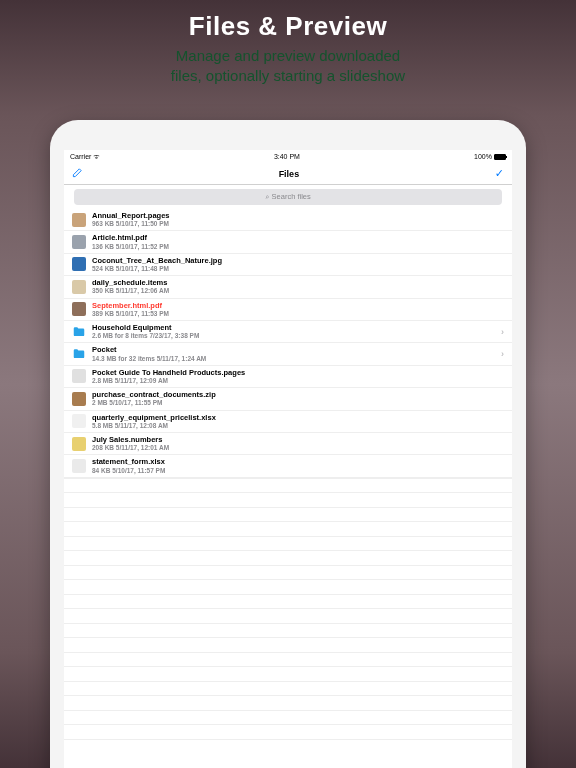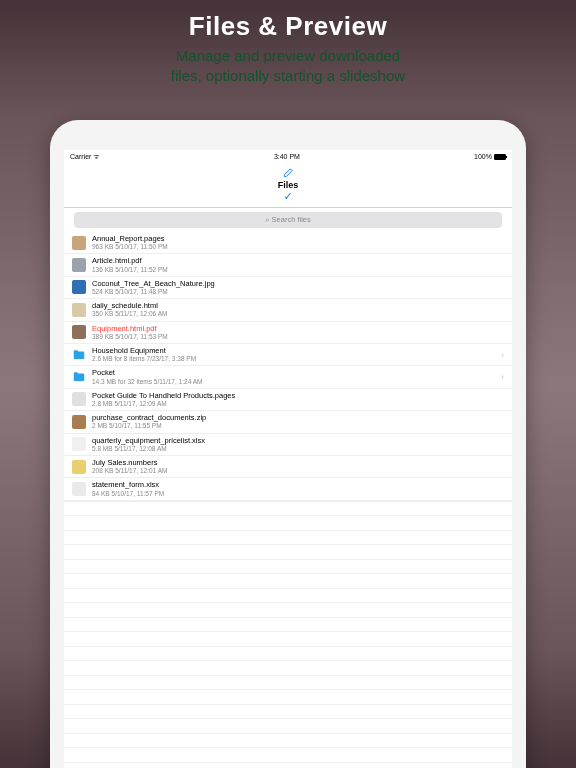--- a/index.html
+++ b/index.html
@@ -7,28 +7,28 @@
   .promo { text-align:center; color:#fff; padding:11px 20px 12px; }
   .promo h1 { font-size:26px; font-weight:600; letter-spacing:.5px; }
   .promo p { font-size:15px; font-weight:300; line-height:1.3; margin-top:4px; color:#14532d; }
 
   .device { position:absolute; left:50px; right:50px; top:120px; bottom:-40px; background:#f4f4f4; border-radius:28px; box-shadow:0 6px 20px rgba(0,0,0,.35); padding:30px 14px 0; }
   .screen { background:#fff; width:100%; height:100%; display:flex; flex-direction:column; font-size:8px; color:#000; }
 
   .statusbar { display:flex; justify-content:space-between; align-items:center; padding:2px 6px; font-size:7px; }
   .statusbar .right { display:flex; align-items:center; gap:2px; }
 
-  .navbar { display:flex; align-items:center; justify-content:space-between; padding:4px 8px; border-bottom:1px solid #d0d0d0;flex-direction:column; }
+  .navbar { display:flex; align-items:center; justify-content:space-between; padding:4px 8px; border-bottom:1px solid #d0d0d0; }
   .navbar .title { font-weight:600; font-size:9px; }
   .navbar .edit, .navbar .check { color:#007aff; font-size:11px; }
 
   .searchbar { margin:4px 10px; background:#e3e3e6; border-radius:4px; padding:3px 6px; color:#8a8a8e; font-size:7.5px; text-align:center; }
 
   .list { flex:1; overflow:hidden; }
-  .row { display:flex; align-items:center; padding:3px 8px; border-bottom:1px solid #eee; gap:6px; }
+  .row { display:flex; align-items:center; padding:3px 8px; border-bottom:1px solid #eee; gap:6px;font-weight:bold; }
   .thumb { width:14px; height:14px; border-radius:2px; flex-shrink:0; }
   .meta { flex:1; min-width:0; }
   .fname { font-size:7.5px; line-height:1.1; white-space:nowrap; overflow:hidden; text-overflow:ellipsis; }
   .fdet { font-size:6.5px; color:#8a8a8e; line-height:1.1; }
   .chev { color:#c4c4c6; font-size:9px; }
   .row.sel .fname { color:#ff3b30; }
   .emptyrows { border-top:1px solid #eee; }
   .emptyrow { height:14.5px; border-bottom:1px solid #eee; }
 </style>
 </head>
@@ -91,28 +91,28 @@
         <div class="row">
           <div class="thumb" style="background: rgb(47, 111, 179);"></div>
           <div class="meta">
             <div class="fname">Coconut_Tree_At_Beach_Nature.jpg</div>
             <div class="fdet">524 KB  5/10/17, 11:48 PM</div>
           </div>
         </div>
         <div class="row">
           <div class="thumb" style="background: rgb(217, 201, 168);"></div>
           <div class="meta">
-            <div class="fname">daily_schedule.html</div>
+            <div class="fname">daily_schedule.items</div>
             <div class="fdet">350 KB  5/11/17, 12:06 AM</div>
           </div>
         </div>
         <div class="row sel">
           <div class="thumb" style="background: rgb(142, 111, 90);"></div>
           <div class="meta">
-            <div class="fname">Equipment.html.pdf</div>
+            <div class="fname">September.html.pdf</div>
             <div class="fdet">389 KB  5/10/17, 11:53 PM</div>
           </div>
         </div>
         <div class="row">
           <div class="thumb"><svg width="14" height="14" viewBox="0 0 24 24" fill="#29a3e8">
               <path d="M3 6a2 2 0 012-2h4l2 2h8a2 2 0 012 2v9a2 2 0 01-2 2H5a2 2 0 01-2-2V6z"></path>
             </svg></div>
           <div class="meta">
             <div class="fname">Household Equipment</div>
             <div class="fdet">2.6 MB for 8 items  7/23/17, 3:38 PM</div>

